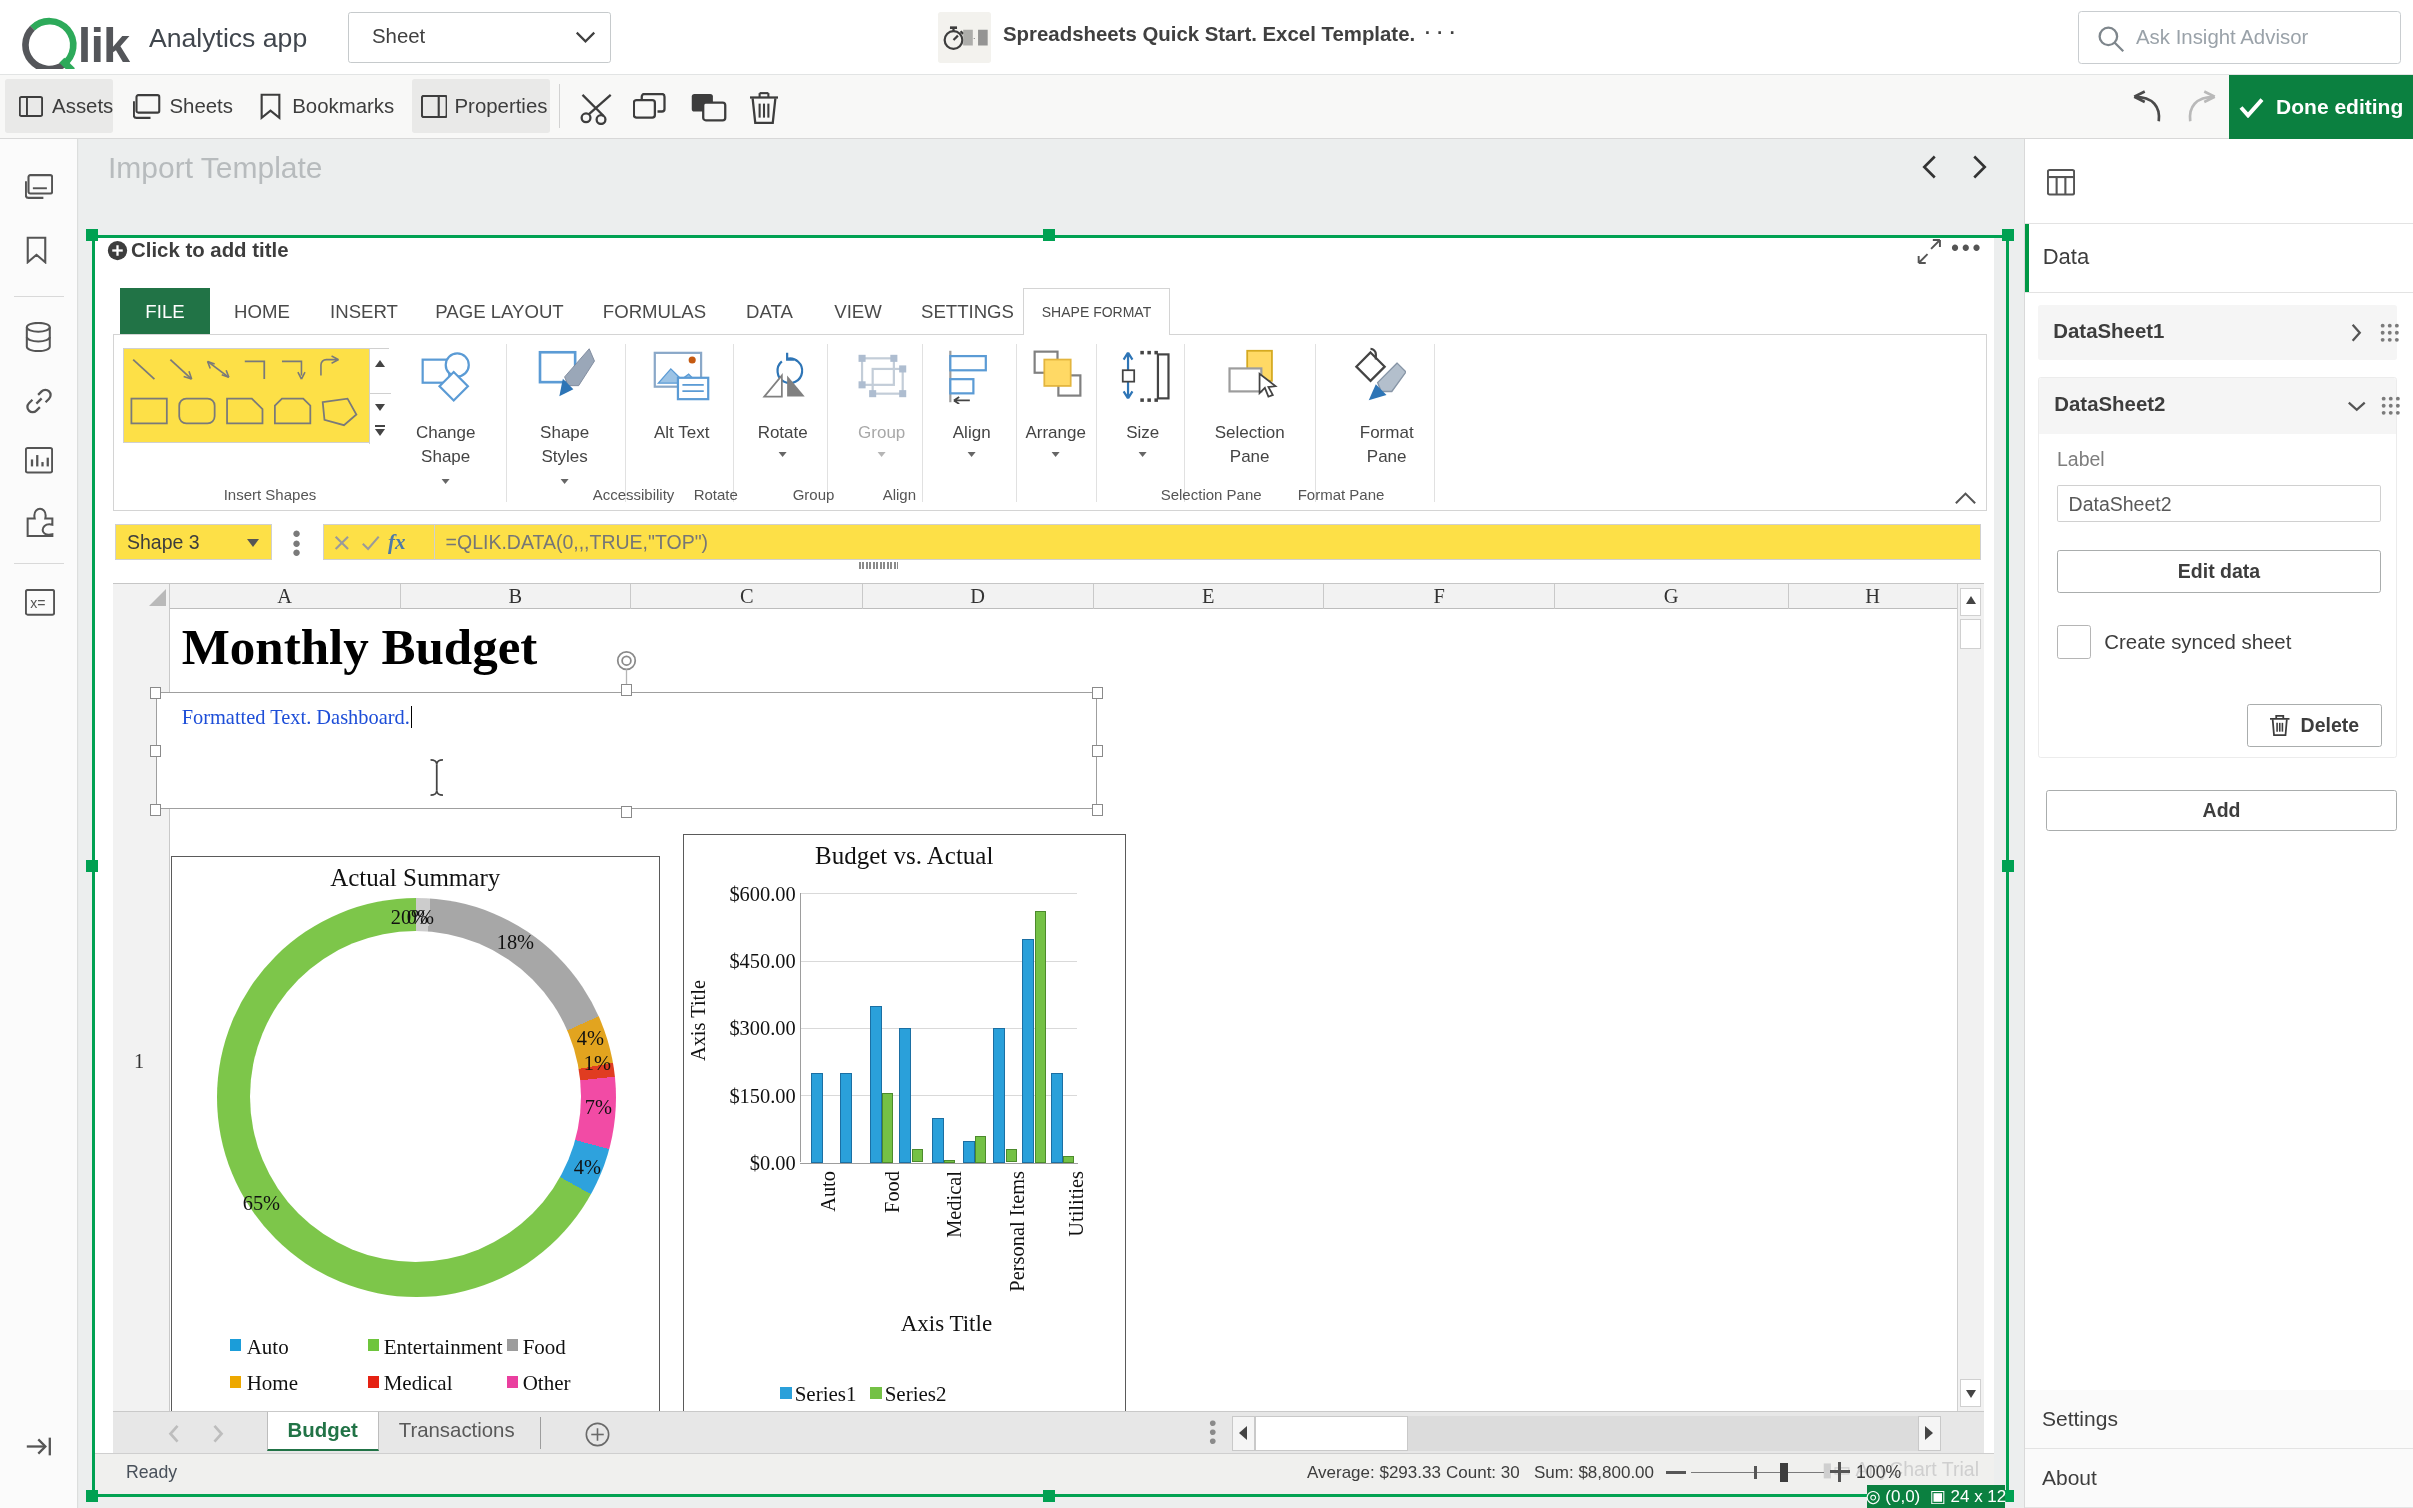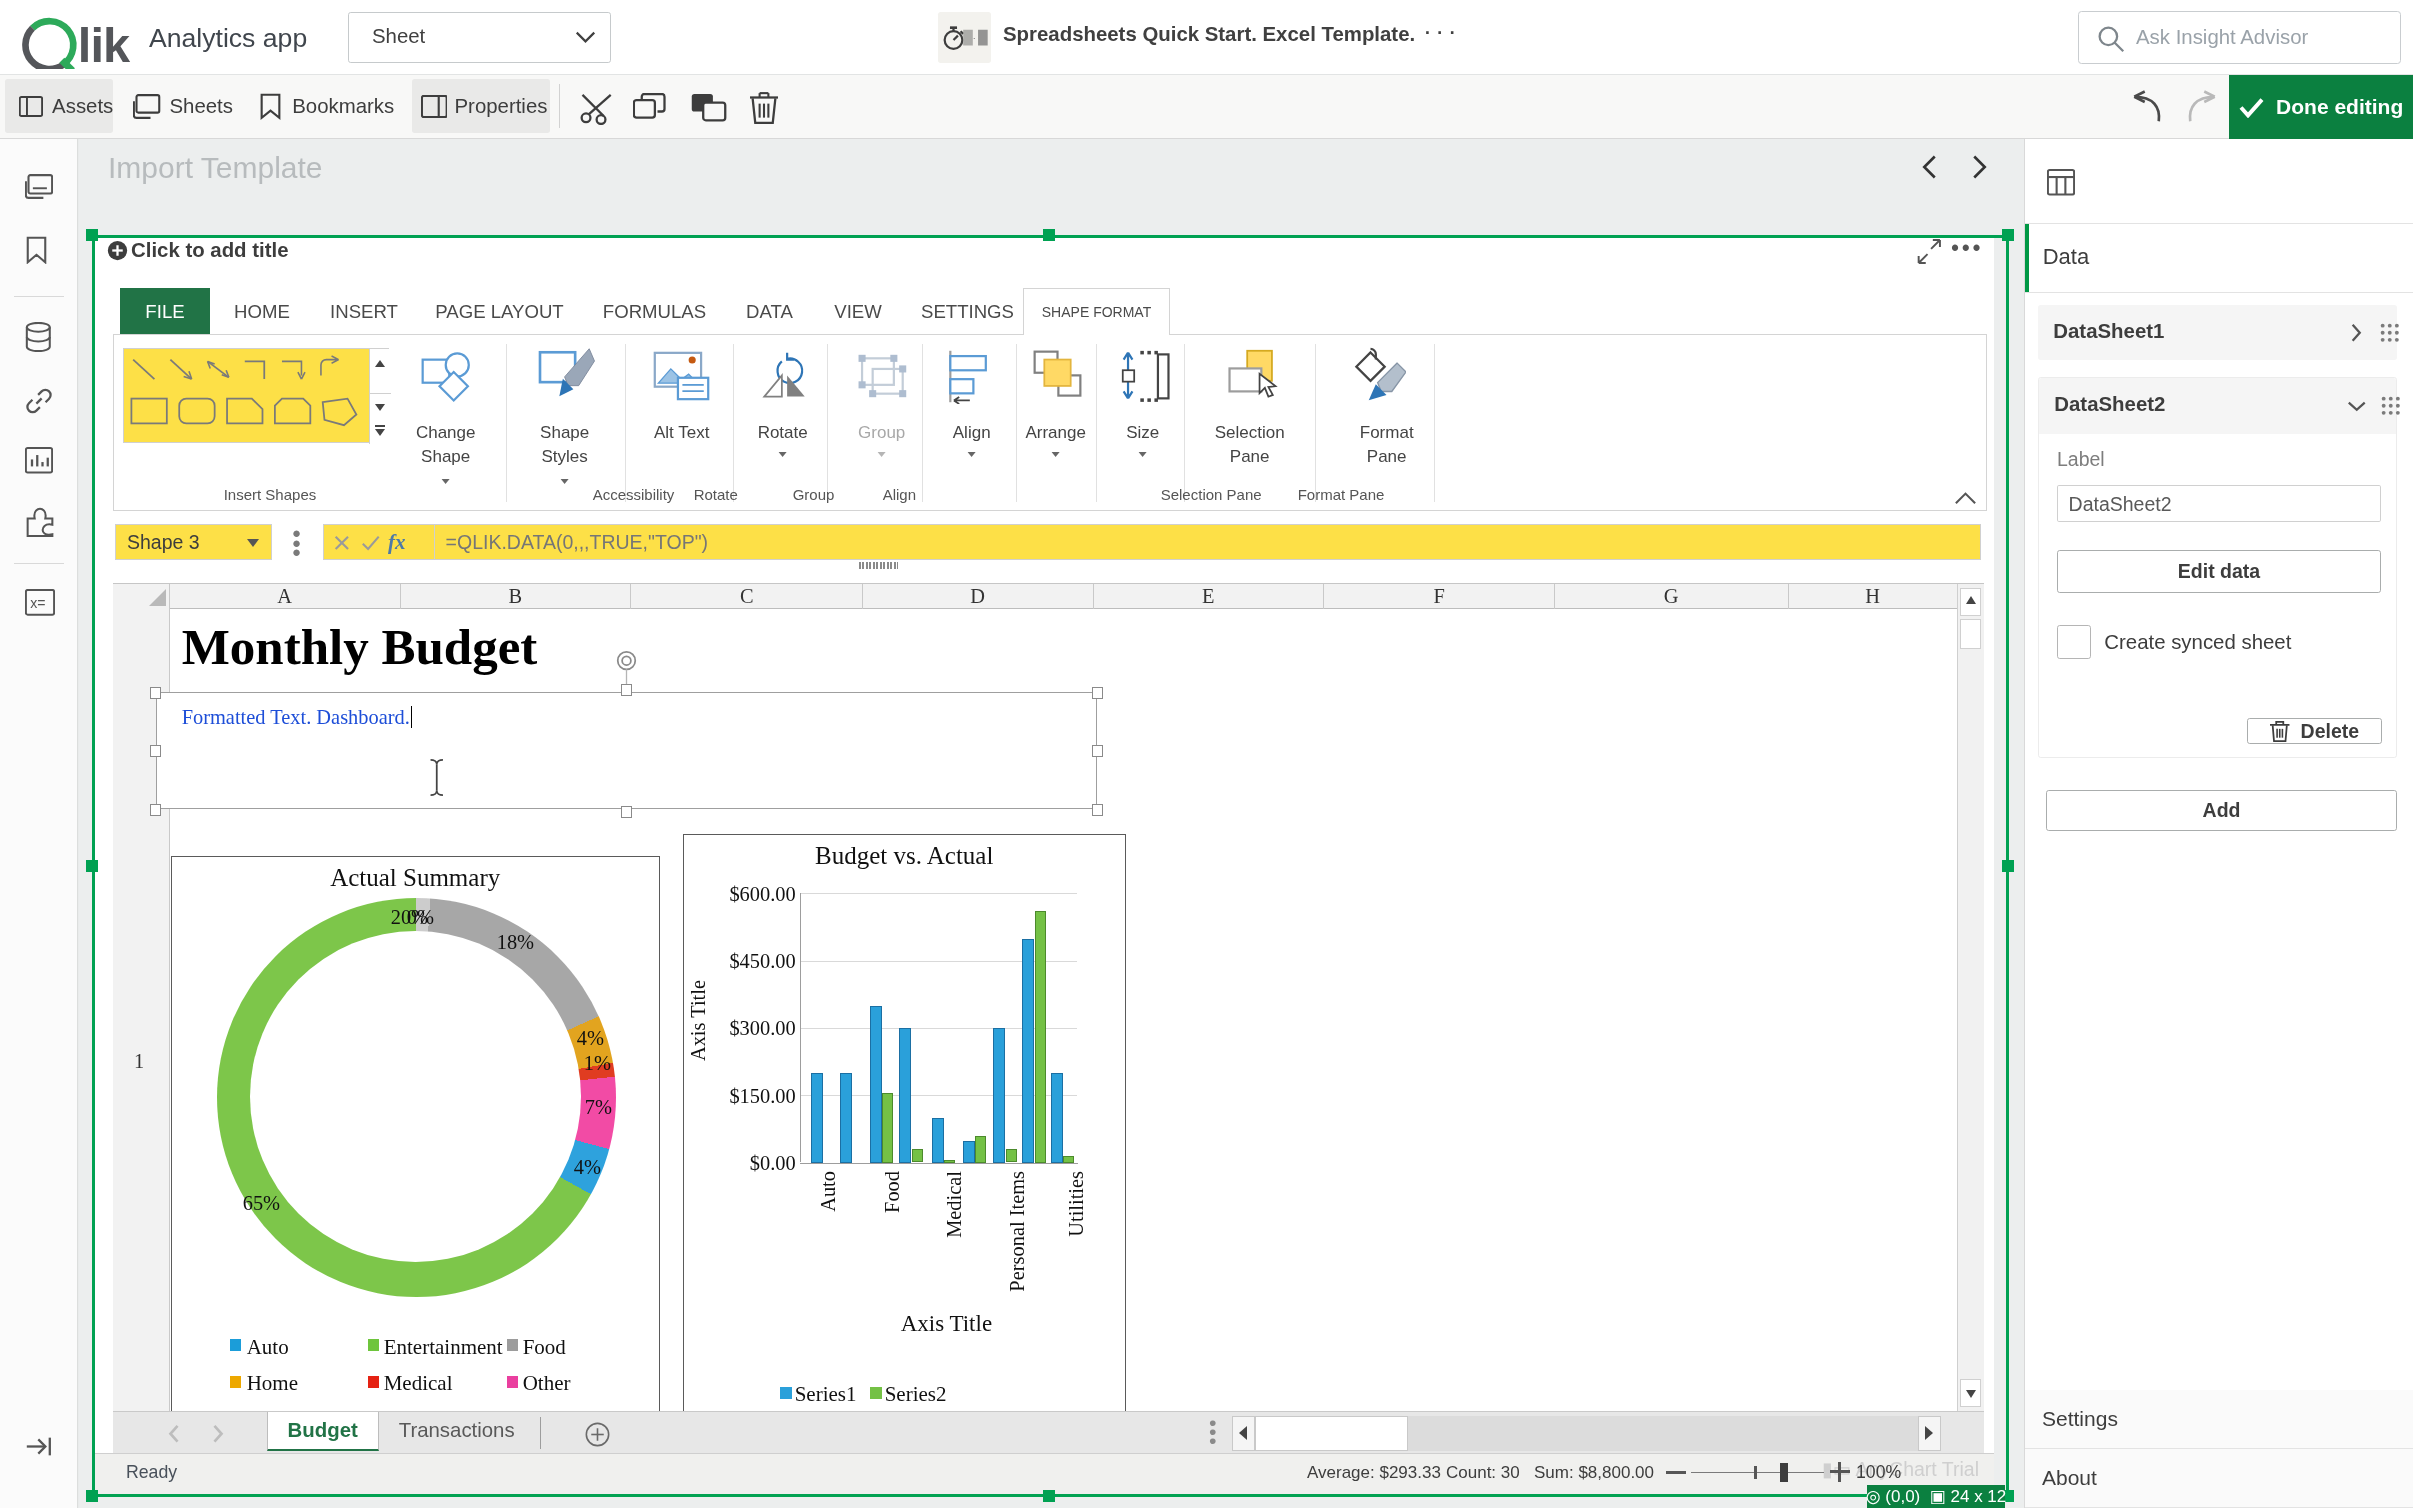--- a/index.html
+++ b/index.html
@@ -655,21 +655,21 @@
             <circle cx="19" cy="19" r="2.2"></circle>
           </g>
         </svg>
 <div class="abs" style="left:17.7px;top:70px;font-size:19.5px;color:#7d7d7d">Label</div>
 <div class="abs" style="left:17.7px;top:107px;width:324px;height:37px;background:#fff;border:0.9px solid #d0d0d0;border-radius:1.8px">
           <div class="abs" style="left:10.6px;top:7px;font-size:19.5px;color:#595959">DataSheet2</div>
         </div>
 <div class="pbtn" style="left:17.7px;top:172px;width:324px;height:43px">Edit data</div>
 <div class="abs" style="left:17.7px;top:247px;width:34px;height:34px;background:#fff;border:0.9px solid #b5b5b5;border-radius:2.7px"></div>
 <div class="abs" style="left:65px;top:253px;font-size:20.4px;color:#3d3d3d">Create synced sheet</div>
-<div class="pbtn" style="left:208px;top:340px;width:135px;height:26px"><svg style="margin-right:10.6px" width="19.5" height="23" viewBox="0 0 22 26">
+<div class="pbtn" style="left:208px;top:326px;width:135px;height:43px"><svg style="margin-right:10.6px" width="19.5" height="23" viewBox="0 0 22 26">
             <path d="M3 6 L4.5 24 L17.5 24 L19 6" fill="none" stroke="#3d3d3d" stroke-width="2"></path>
             <line x1="0" y1="5.5" x2="22" y2="5.5" stroke="#3d3d3d" stroke-width="2"></line>
             <path d="M7 5 L7 2 L15 2 L15 5" fill="none" stroke="#3d3d3d" stroke-width="2"></path>
             <line x1="8" y1="10" x2="8" y2="20" stroke="#3d3d3d" stroke-width="1.8"></line>
             <line x1="11" y1="10" x2="11" y2="20" stroke="#3d3d3d" stroke-width="1.8"></line>
             <line x1="14" y1="10" x2="14" y2="20" stroke="#3d3d3d" stroke-width="1.8"></line>
           </svg>Delete</div>
 </div>
 <div class="pbtn" style="left:21px;top:651px;width:351px;height:41px">Add</div>
 

